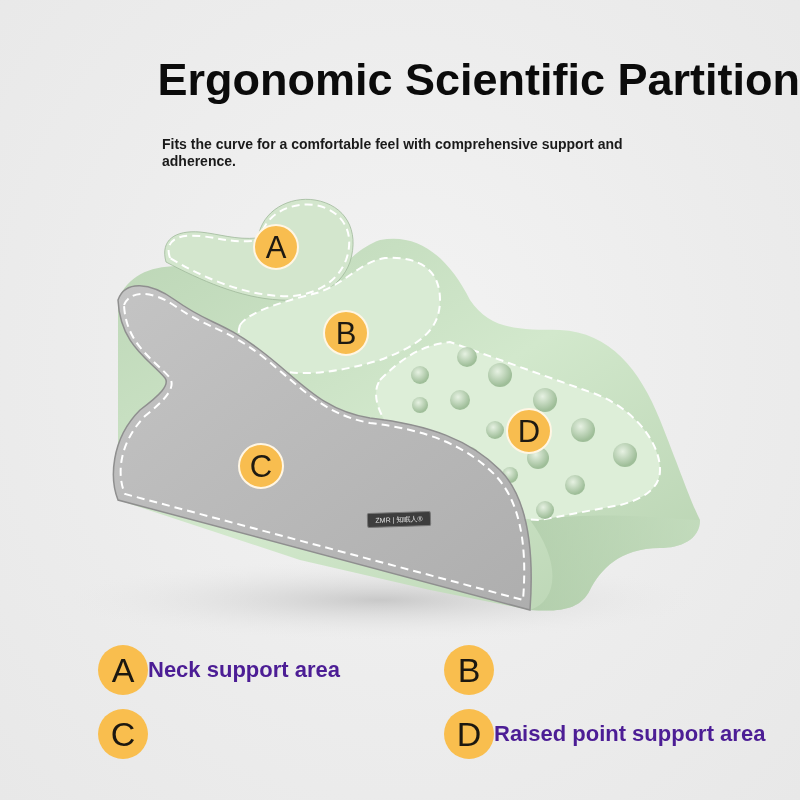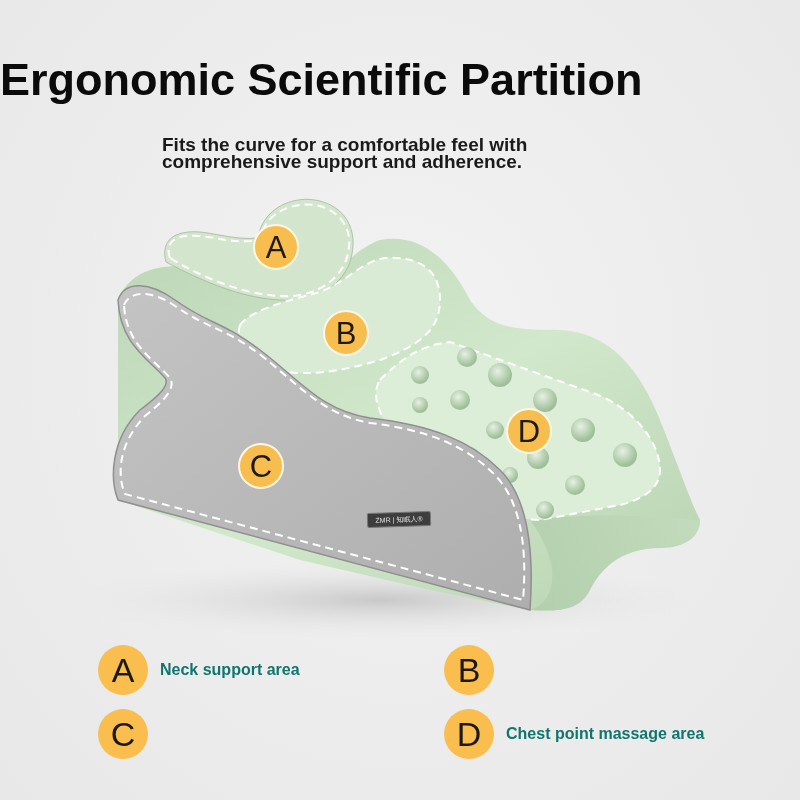--- a/index.html
+++ b/index.html
@@ -5,47 +5,47 @@
   html, body { margin: 0; padding: 0; }
   body {
     width: 800px; height: 800px; overflow: hidden;
     background: #eeeeee;
     font-family: "Liberation Sans", "DejaVu Sans", sans-serif;
     position: relative;
   }
   .page { position: absolute; inset: 0; background: radial-gradient(ellipse at 50% 45%, #f3f3f3 0%, #ececec 60%, #e8e8e8 100%); }
   .title {
     position: absolute; left: 0; right: 0; top: 54px;
-    text-align: left; font-size: 45px; font-weight: 700; color: #0b0b0b;
+    text-align: right; font-size: 45px; font-weight: 700; color: #0b0b0b;
     letter-spacing: 0px;
   }
   .subtitle {
     position: absolute; left: 162px; top: 136px; width: 480px;
-    font-size: 19px; font-weight: 700; color: #1a1a1a; line-height: 17px;
+    font-size: 14px; font-weight: 700; color: #1a1a1a; line-height: 17px;
   }
   .illustration { position: absolute; left: 0; top: 0; width: 800px; height: 800px; }
   .badge {
     position: absolute; width: 46px; height: 46px; border-radius: 50%;
     background: #f8bd4f; border: 2px solid #fff6e4; box-sizing: border-box;
     color: #1e1a12; font-size: 31px; line-height: 43px; text-align: center;
     font-weight: 400;
   }
   .brand-tag {
     position: absolute; left: 367px; top: 512px; width: 62px; height: 13px;
     background: #3d3d3d; border: 1px solid #777; border-radius: 2px;
     color: #e6e6e6; font-size: 7px; line-height: 13px; text-align: center;
     transform: rotate(-2deg);
   }
   .legend-item { position: absolute; display: flex; align-items: center; }
   .legend-badge {
     width: 50px; height: 50px; border-radius: 50%; background: #f9be4e;
     color: #1c1810; font-size: 34px; line-height: 50px; text-align: center;
     flex: none;
   }
-  .legend-label { margin-left: 12px; font-size: 16px; font-weight: 700; color: #0f766e; white-space: nowrap; }
+  .legend-label { font-size: 22px; font-weight: 700; color: #4c1d95; white-space: nowrap; }
 </style>
 </head>
 <body>
 
 <div class="page"></div>
 
 <div class="title">Ergonomic Scientific Partition</div>
 <div class="subtitle">Fits the curve for a comfortable feel with comprehensive support and adherence.</div>
 
 <svg class="illustration" viewBox="0 0 800 800" xmlns="http://www.w3.org/2000/svg">
@@ -151,14 +151,14 @@
   <div class="legend-label">Neck support area</div>
 </div>
 <div class="legend-item" style="left:444px;top:645px;">
   <div class="legend-badge">B</div>
 </div>
 <div class="legend-item" style="left:98px;top:709px;">
   <div class="legend-badge">C</div>
 </div>
 <div class="legend-item" style="left:444px;top:709px;">
   <div class="legend-badge">D</div>
-  <div class="legend-label">Chest point massage area</div>
+  <div class="legend-label">Raised point support area</div>
 </div>
 
 </body></html>

